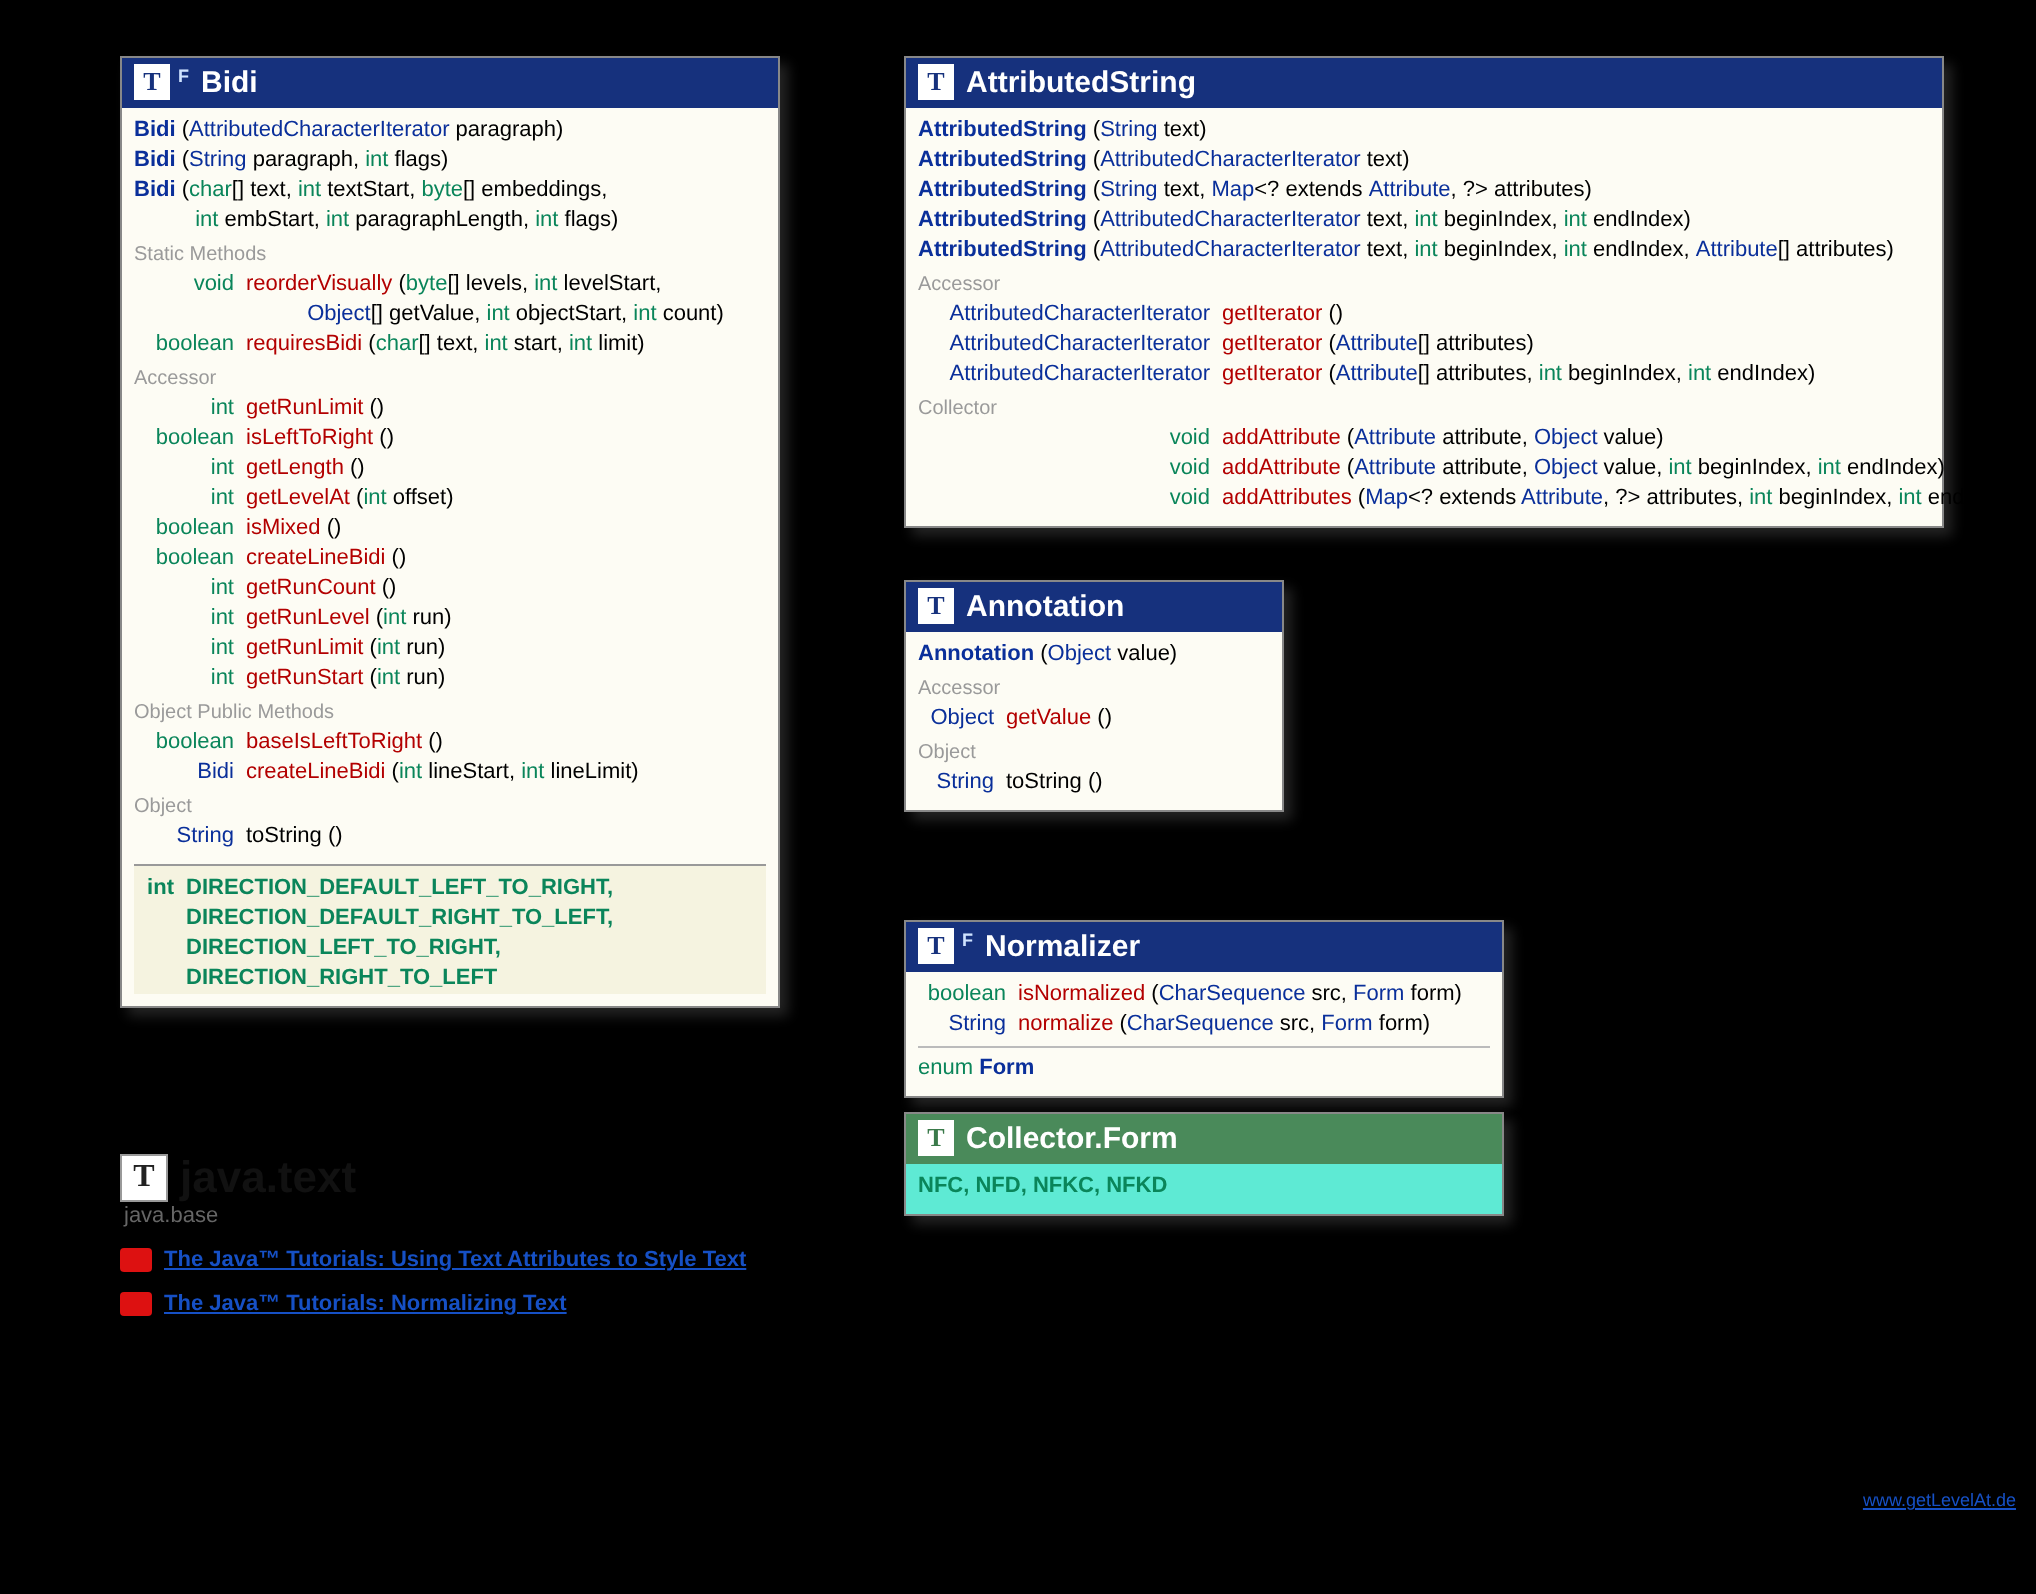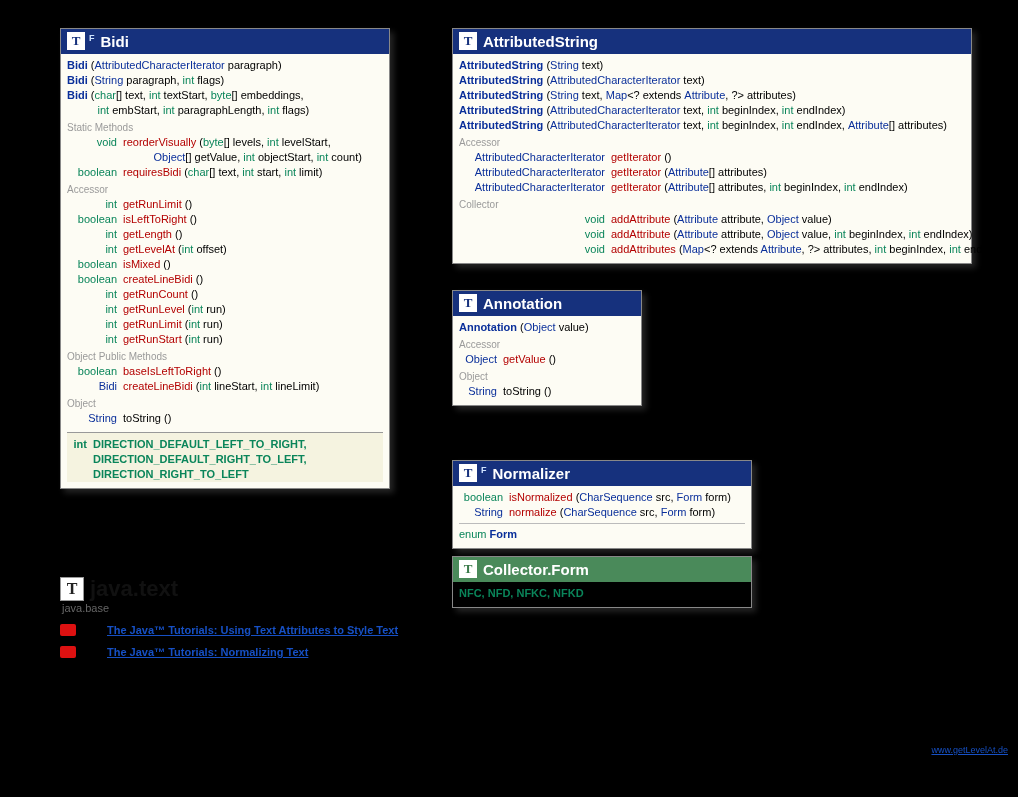--- a/index.html
+++ b/index.html
@@ -71,21 +71,21 @@
     background: #f5f3e0;
   }
   .footer-consts .row { font-weight: bold; }
   .pkg-block { position: absolute; left: 60px; top: 576px; }
   .pkg-title { display: flex; align-items: center; gap: 6px; }
   .pkg-title .t { display:inline-flex;width:22px;height:22px;background:#fff;border:1px solid #999;align-items:center;justify-content:center;font-family:"Times New Roman",serif;font-weight:bold;font-size:16px;color:#222;}
   .pkg-title .name { font-size: 22px; font-weight: bold; color: #111;}
   .pkg-sub { color:#666; font-size:11px; margin-left:2px;}
   .tut-link { display:flex; align-items:center; gap:6px; margin-top:10px;}
   .oracle { width:16px;height:12px;background:#d11;border-radius:2px;display:inline-block;}
-  .tut-link a { color:#1650c5; font-weight:bold; text-decoration:underline; font-size:11px;margin-left:25px;}
+  .tut-link a { color:#1650c5; font-weight:bold; text-decoration:underline; font-size:11px;}
   .watermark { position:absolute; right:10px; bottom:42px; color:#1650c5; font-size:9px; text-decoration:underline;}
   .body-norm-enum { border-top:1px solid #bbb; margin-top:3px; padding-top:3px;}
 </style>
 </head>
 <body>
 
 <div class="card" style="left:60px; top:28px; width:328px;">
   <div class="card-header">
     <span class="type-icon">T</span>
       <sup class="f">F</sup>
@@ -130,20 +130,21 @@
     <div>
         <div class="row"><span class="ret t-link" style="width: 50px;">String</span><span><span>toString ()</span></span></div>
       </div>
 
     <div class="footer-consts">
       <div class="row">
         <span class="ret t-kw" style="width:20px;">int</span>
         <span>DIRECTION_DEFAULT_LEFT_TO_RIGHT,</span>
       </div>
       <div class="row"><span class="ret" style="width:20px;"></span><span>DIRECTION_DEFAULT_RIGHT_TO_LEFT,</span></div>
+      <div class="row"><span class="ret" style="width:20px;"></span><span>DIRECTION_LEFT_TO_RIGHT,</span></div>
       <div class="row"><span class="ret" style="width:20px;"></span><span>DIRECTION_RIGHT_TO_LEFT</span></div>
     </div>
   </div>
 </div>
 
 <div class="card" style="left:452px; top:28px; width:518px;">
   <div class="card-header">
     <span class="type-icon">T</span>
     <span>AttributedString</span>
   </div>
@@ -211,21 +212,21 @@
       <span class="t-type">Form</span>
     </div>
   </div>
 </div>
 
 <div class="card" style="left:452px; top:556px; width:298px;">
   <div class="card-header green">
     <span class="type-icon green">T</span>
     <span>Collector.Form</span>
   </div>
-  <div class="card-body" style="background:#000000;">
+  <div class="card-body" style="background:#5eead4;">
     <span class="en" style="color:#0a855a;font-weight:bold;">NFC, NFD, NFKC, NFKD</span>
   </div>
 </div>
 
 <div class="pkg-block">
   <div class="pkg-title">
     <span class="t">T</span>
     <span class="name">java.text</span>
   </div>
   <div class="pkg-sub">java.base</div>

